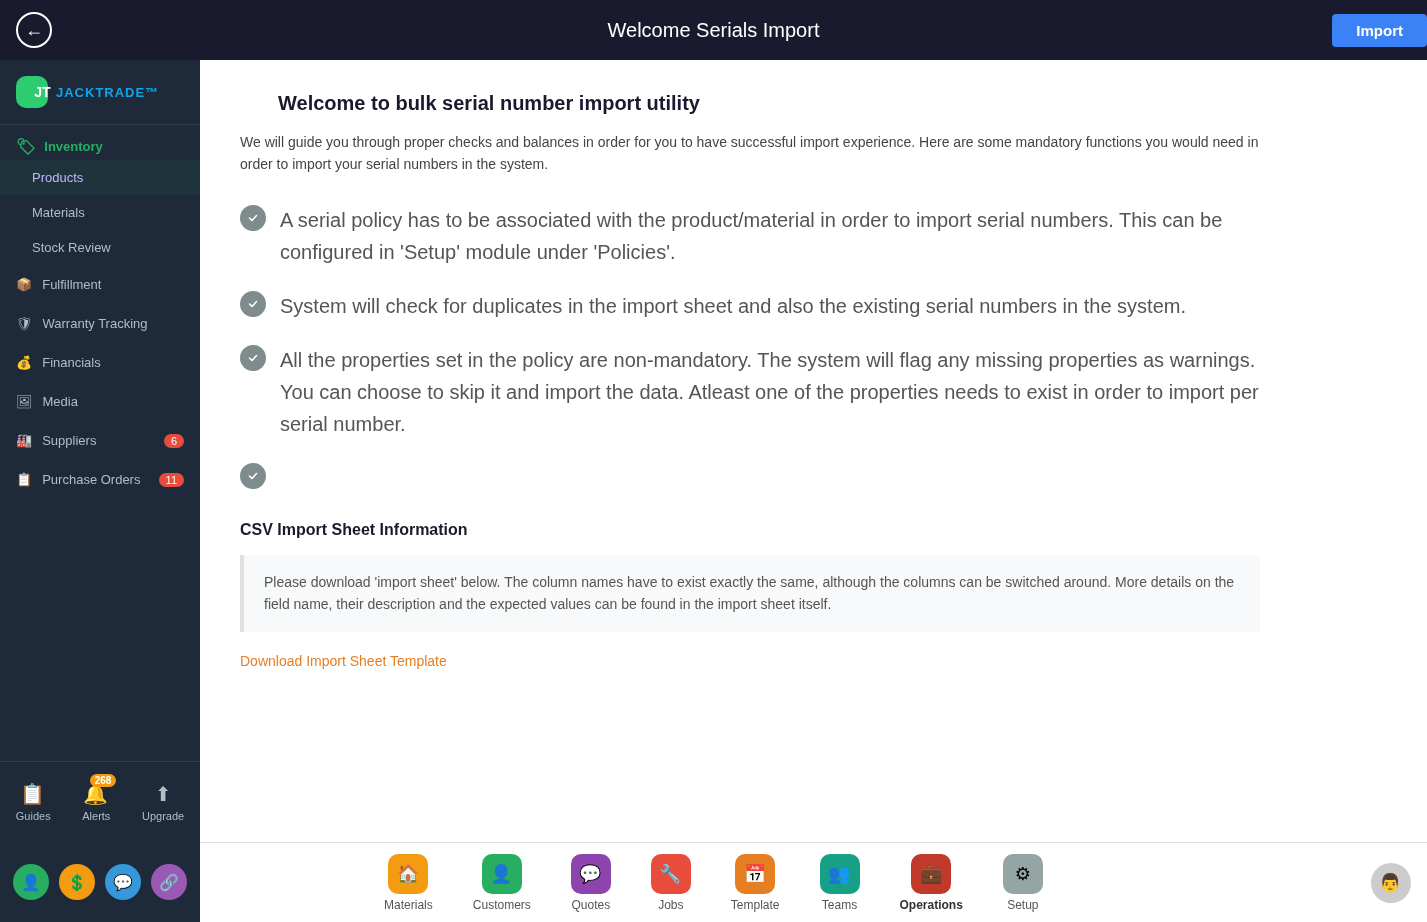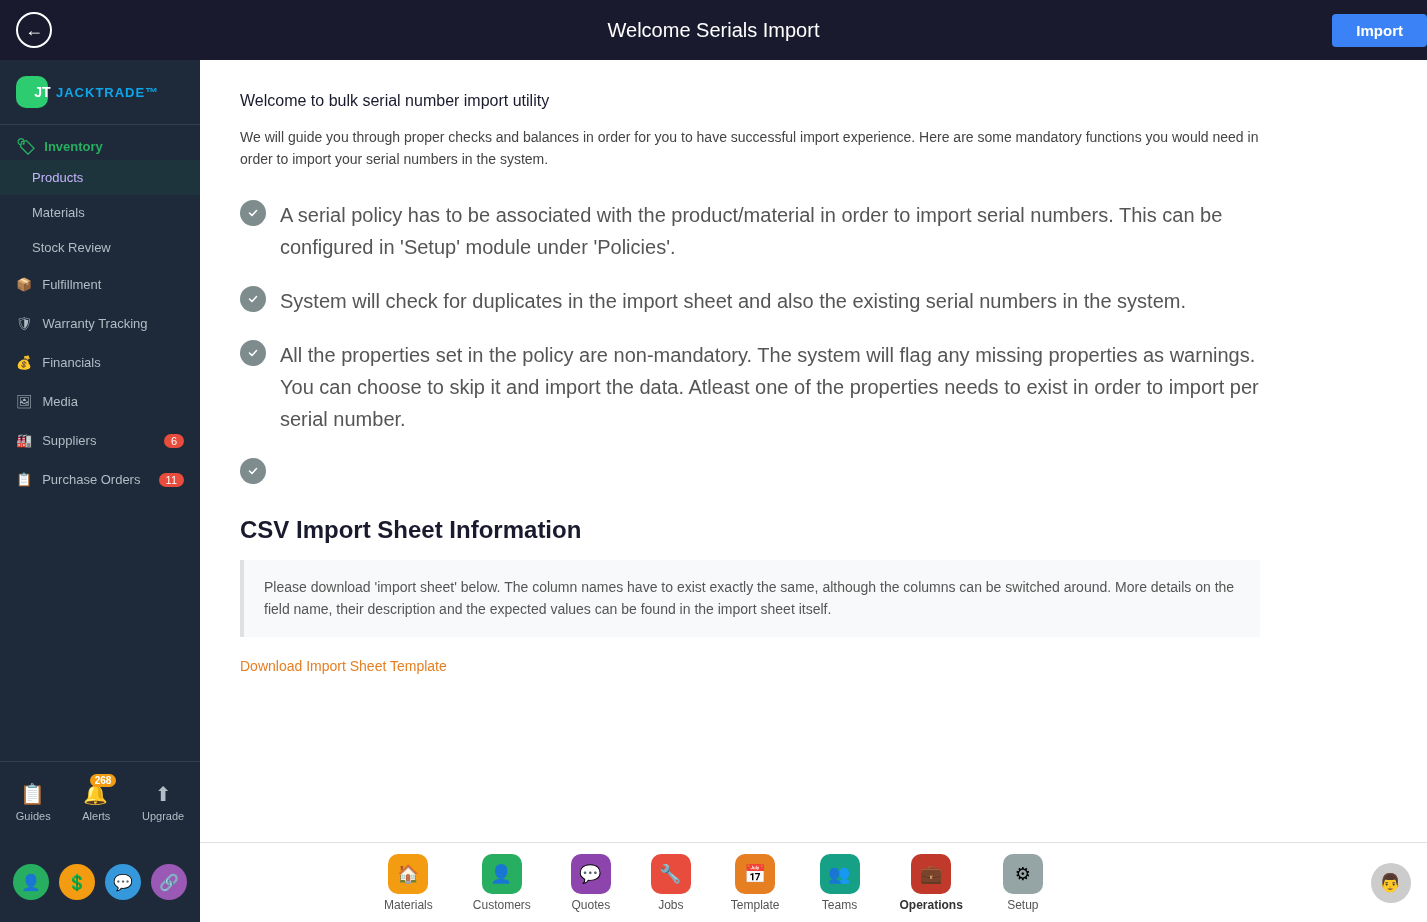--- a/index.html
+++ b/index.html
@@ -176,24 +176,25 @@
       background: #fff;
       overflow-y: auto;
       position: relative;
     }
     .content-inner {
       padding: 32px 40px;
       max-width: 1100px;
     }
 
     .welcome-heading {
-      font-size: 16px;
-      font-weight: 400;
+      font-size: 20px;
+      font-weight: 700;
       color: #1a1a2e;
       margin-bottom: 16px;
+      margin-left: 38px;
     }
     .welcome-desc {
       font-size: 14px;
       color: #444;
       line-height: 1.6;
       margin-bottom: 28px;
     }
 
     .checklist {
       list-style: none;
@@ -217,21 +218,21 @@
       margin-top: 1px;
     }
     .check-icon svg { width: 14px; height: 14px; }
     .checklist-item-text {
       font-size: 20px;
       color: #555;
       line-height: 1.6;
     }
 
     .csv-heading {
-      font-size: 24px;
+      font-size: 16px;
       font-weight: 700;
       color: #1a1a2e;
       margin-bottom: 16px;
     }
     .csv-desc {
       font-size: 14px;
       color: #555;
       line-height: 1.6;
       padding: 16px 20px;
       background: #f8f9fa;

